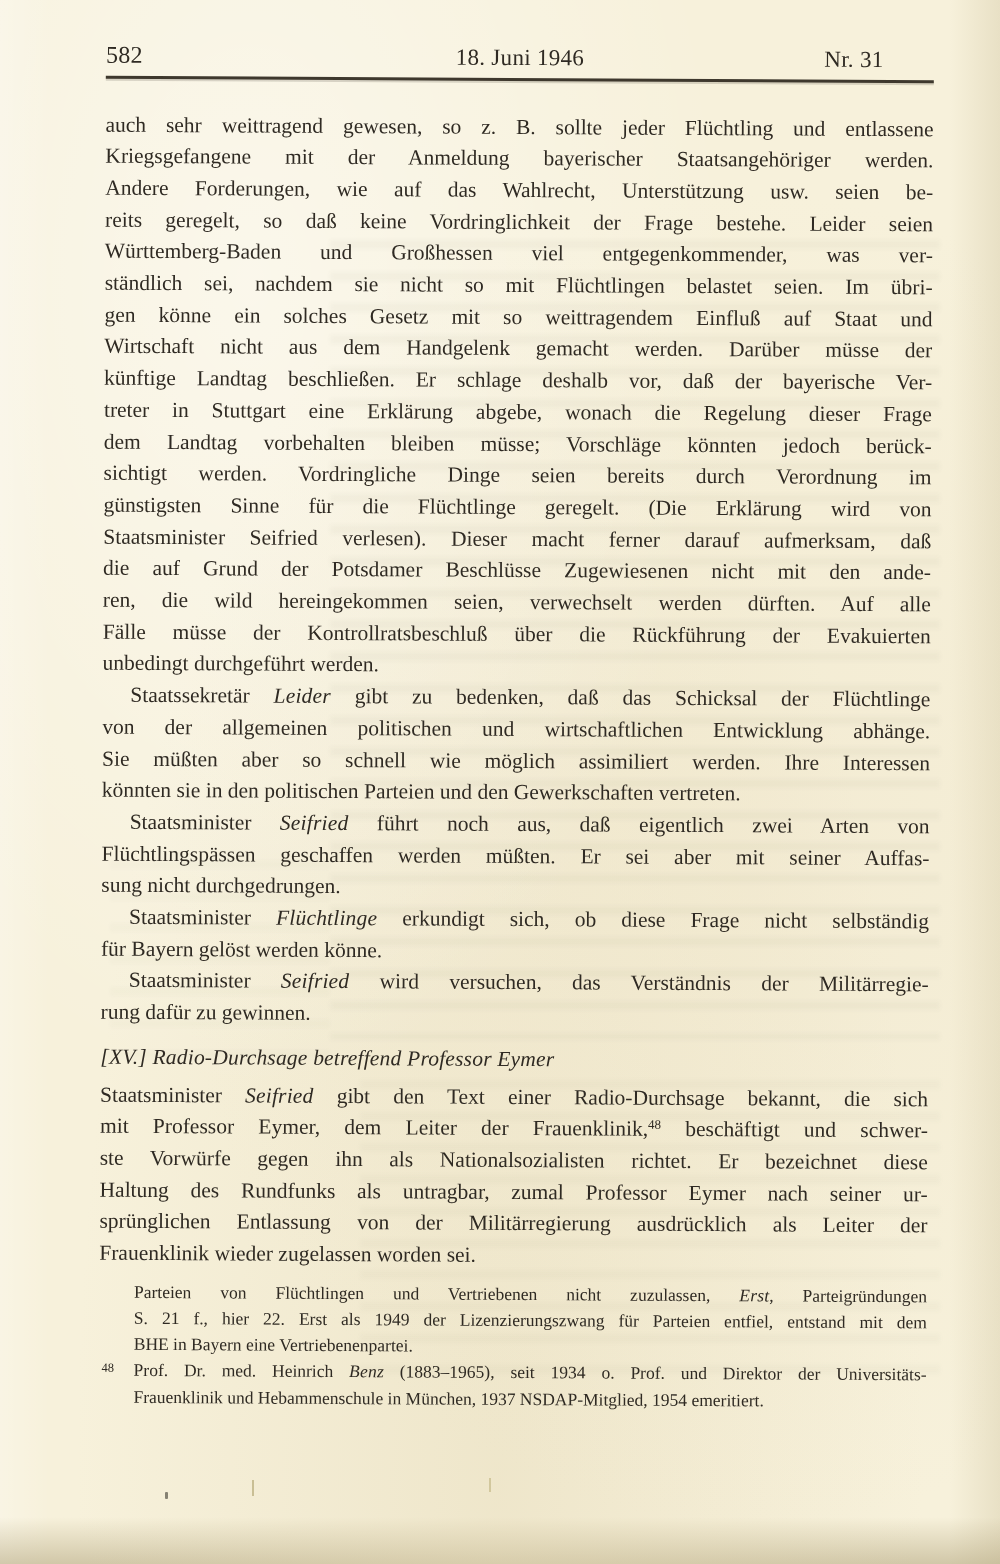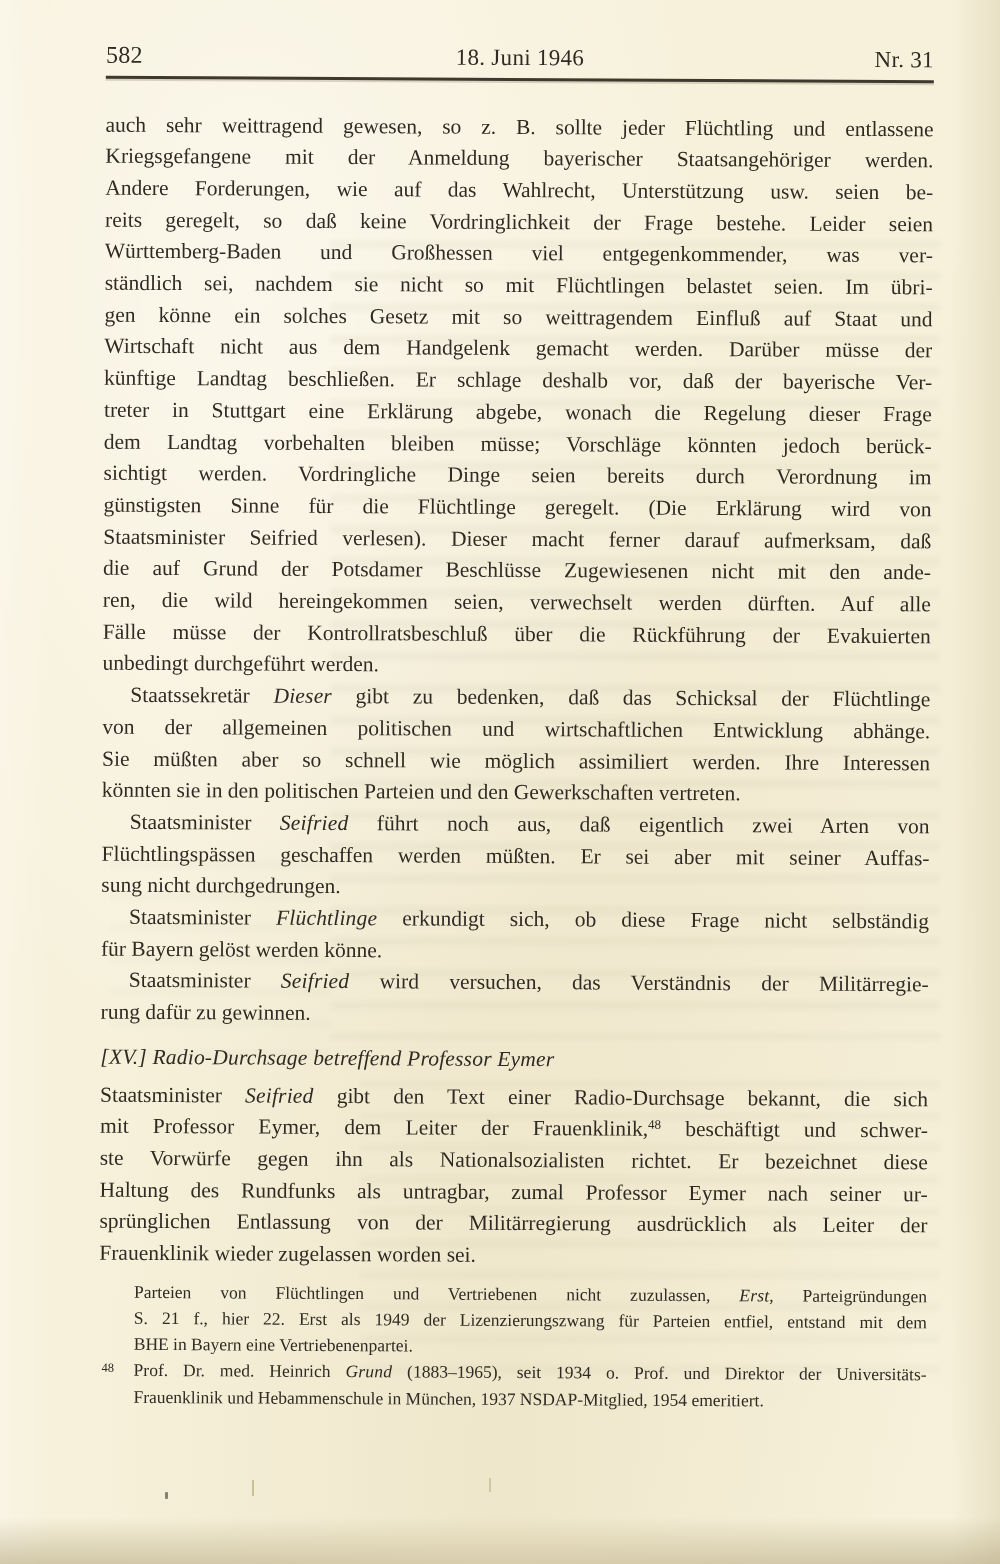--- a/index.html
+++ b/index.html
@@ -49,21 +49,21 @@
   }
 
   .pagehead {
     display: flex;
     align-items: baseline;
     font-size: 23px;
     letter-spacing: 0.3px;
   }
   .pagehead .h-left  { width: 160px; text-align: left; font-size: 24px; }
   .pagehead .h-mid   { flex: 1; text-align: center; }
-  .pagehead .h-right { width: 160px; text-align: right; }
+  .pagehead .h-right { width: 160px; text-align: center; }
 
   .rule {
     margin-top: 7px;
     height: 2.5px;
     background: #3e382d;
     box-shadow: 0 2px 0 rgba(62,56,45,0.18);
   }
 
   .bodytext {
     margin-top: 31px;
@@ -135,21 +135,21 @@
           <div class="line">dem Landtag vorbehalten bleiben müsse; Vorschläge könnten jedoch berück-</div>
           <div class="line">sichtigt werden. Vordringliche Dinge seien bereits durch Verordnung im</div>
           <div class="line">günstigsten Sinne für die Flüchtlinge geregelt. (Die Erklärung wird von</div>
           <div class="line">Staatsminister Seifried verlesen). Dieser macht ferner darauf aufmerksam, daß</div>
           <div class="line">die auf Grund der Potsdamer Beschlüsse Zugewiesenen nicht mit den ande-</div>
           <div class="line">ren, die wild hereingekommen seien, verwechselt werden dürften. Auf alle</div>
           <div class="line">Fälle müsse der Kontrollratsbeschluß über die Rückführung der Evakuierten</div>
           <div class="line last">unbedingt durchgeführt werden.</div>
         </div>
         <div class="para indent">
-          <div class="line">Staatssekretär <i>Dieser</i> gibt zu bedenken, daß das Schicksal der Flüchtlinge</div>
+          <div class="line">Staatssekretär <i>Leider</i> gibt zu bedenken, daß das Schicksal der Flüchtlinge</div>
           <div class="line">von der allgemeinen politischen und wirtschaftlichen Entwicklung abhänge.</div>
           <div class="line">Sie müßten aber so schnell wie möglich assimiliert werden. Ihre Interessen</div>
           <div class="line last">könnten sie in den politischen Parteien und den Gewerkschaften vertreten.</div>
         </div>
         <div class="para indent">
           <div class="line">Staatsminister <i>Seifried</i> führt noch aus, daß eigentlich zwei Arten von</div>
           <div class="line">Flüchtlingspässen geschaffen werden müßten. Er sei aber mit seiner Auffas-</div>
           <div class="line last">sung nicht durchgedrungen.</div>
         </div>
         <div class="para indent">
@@ -173,19 +173,19 @@
 
     <div class="fnblock" id="fnblock">
         <div class="fn">
           <span class="fn-marker"></span>
           <div class="line">Parteien von Flüchtlingen und Vertriebenen nicht zuzulassen, <i>Erst</i>, Parteigründungen</div>
           <div class="line">S. 21 f., hier 22. Erst als 1949 der Lizenzierungszwang für Parteien entfiel, entstand mit dem</div>
           <div class="line last">BHE in Bayern eine Vertriebenenpartei.</div>
         </div>
         <div class="fn">
           <span class="fn-marker">48</span>
-          <div class="line">Prof. Dr. med. Heinrich <i>Grund</i> (1883–1965), seit 1934 o. Prof. und Direktor der Universitäts-</div>
+          <div class="line">Prof. Dr. med. Heinrich <i>Benz</i> (1883–1965), seit 1934 o. Prof. und Direktor der Universitäts-</div>
           <div class="line last">Frauenklinik und Hebammenschule in München, 1937 NSDAP-Mitglied, 1954 emeritiert.</div>
         </div>
       </div>
 
   </div>
 </div>
 
 </body></html>

